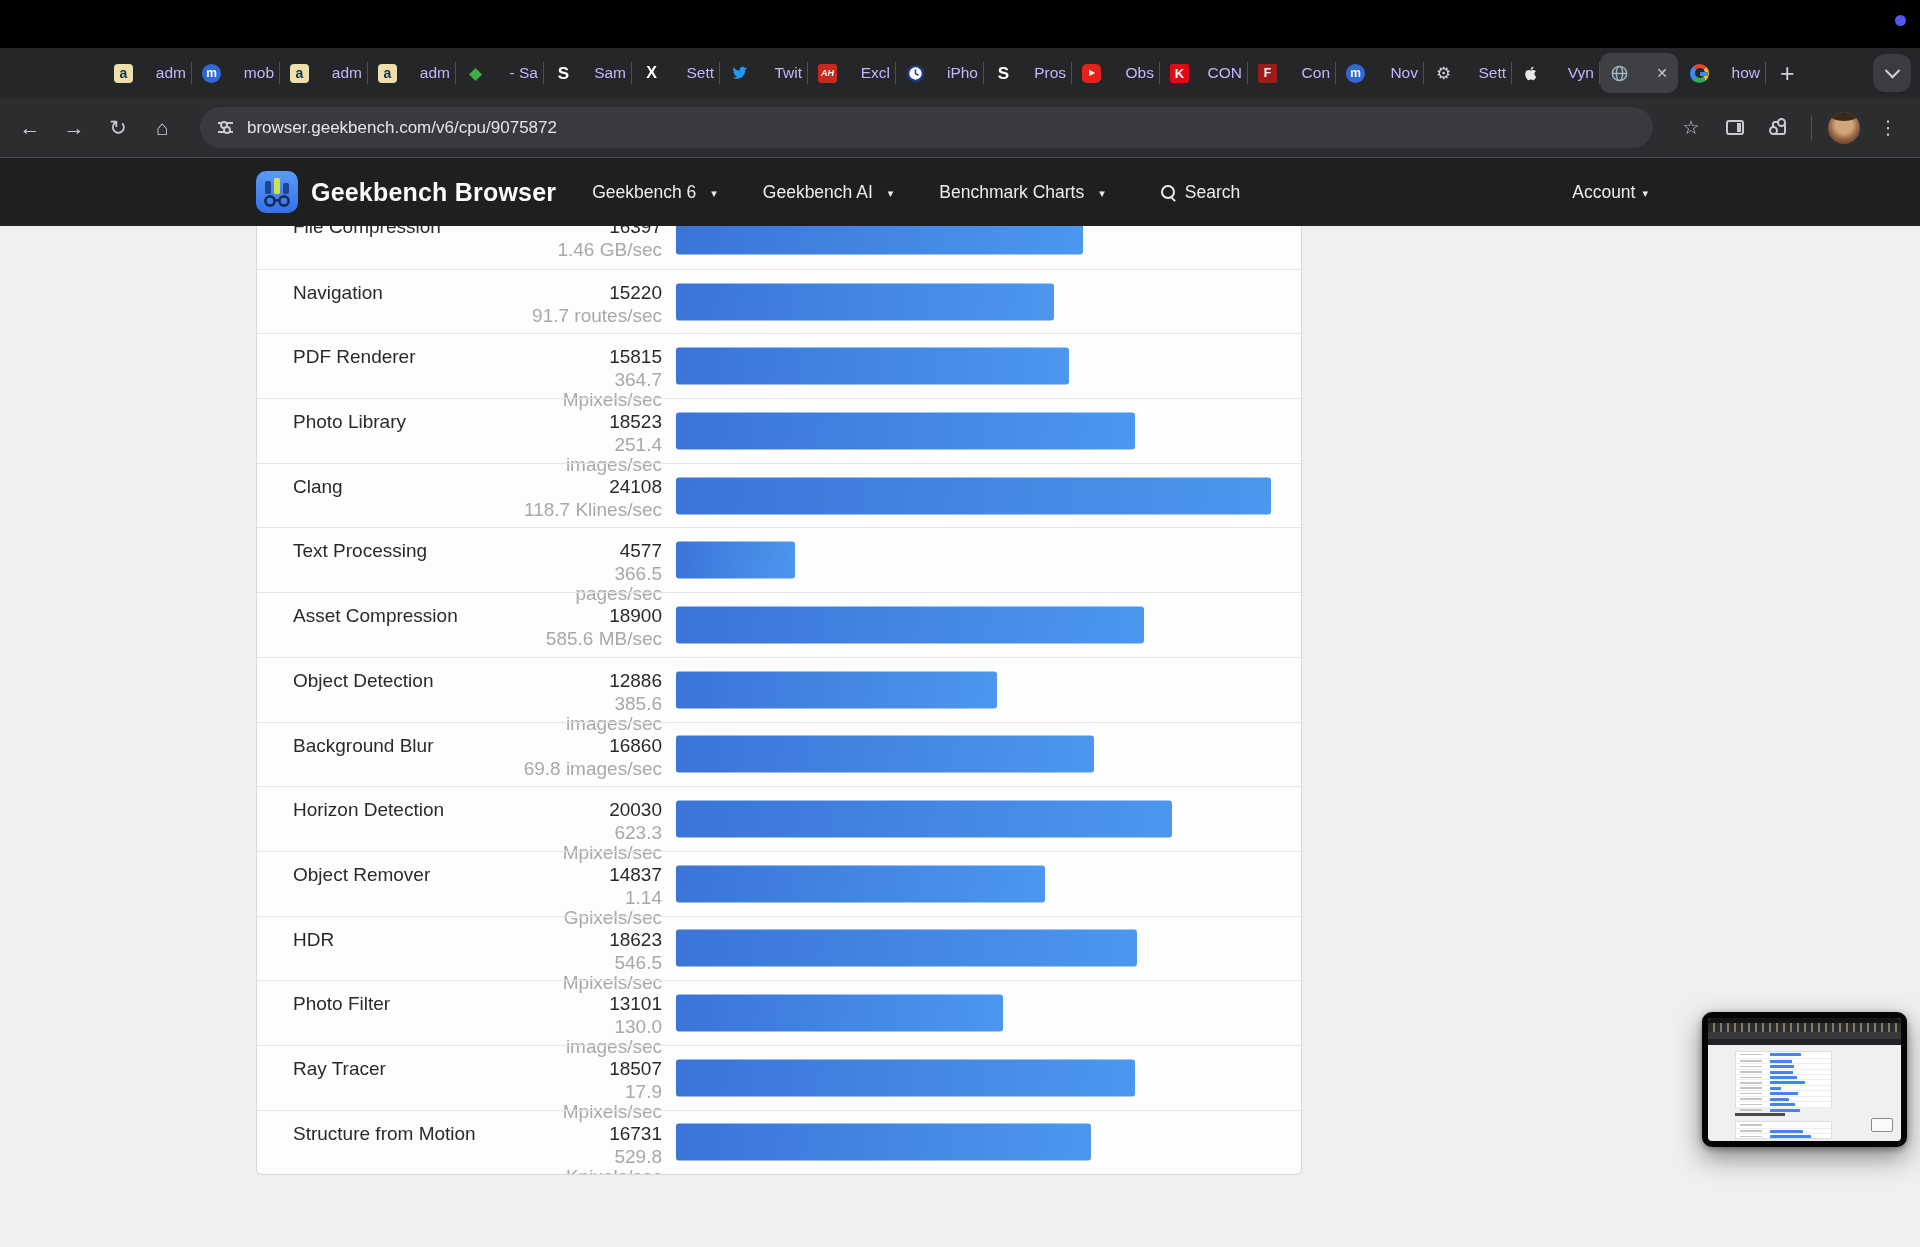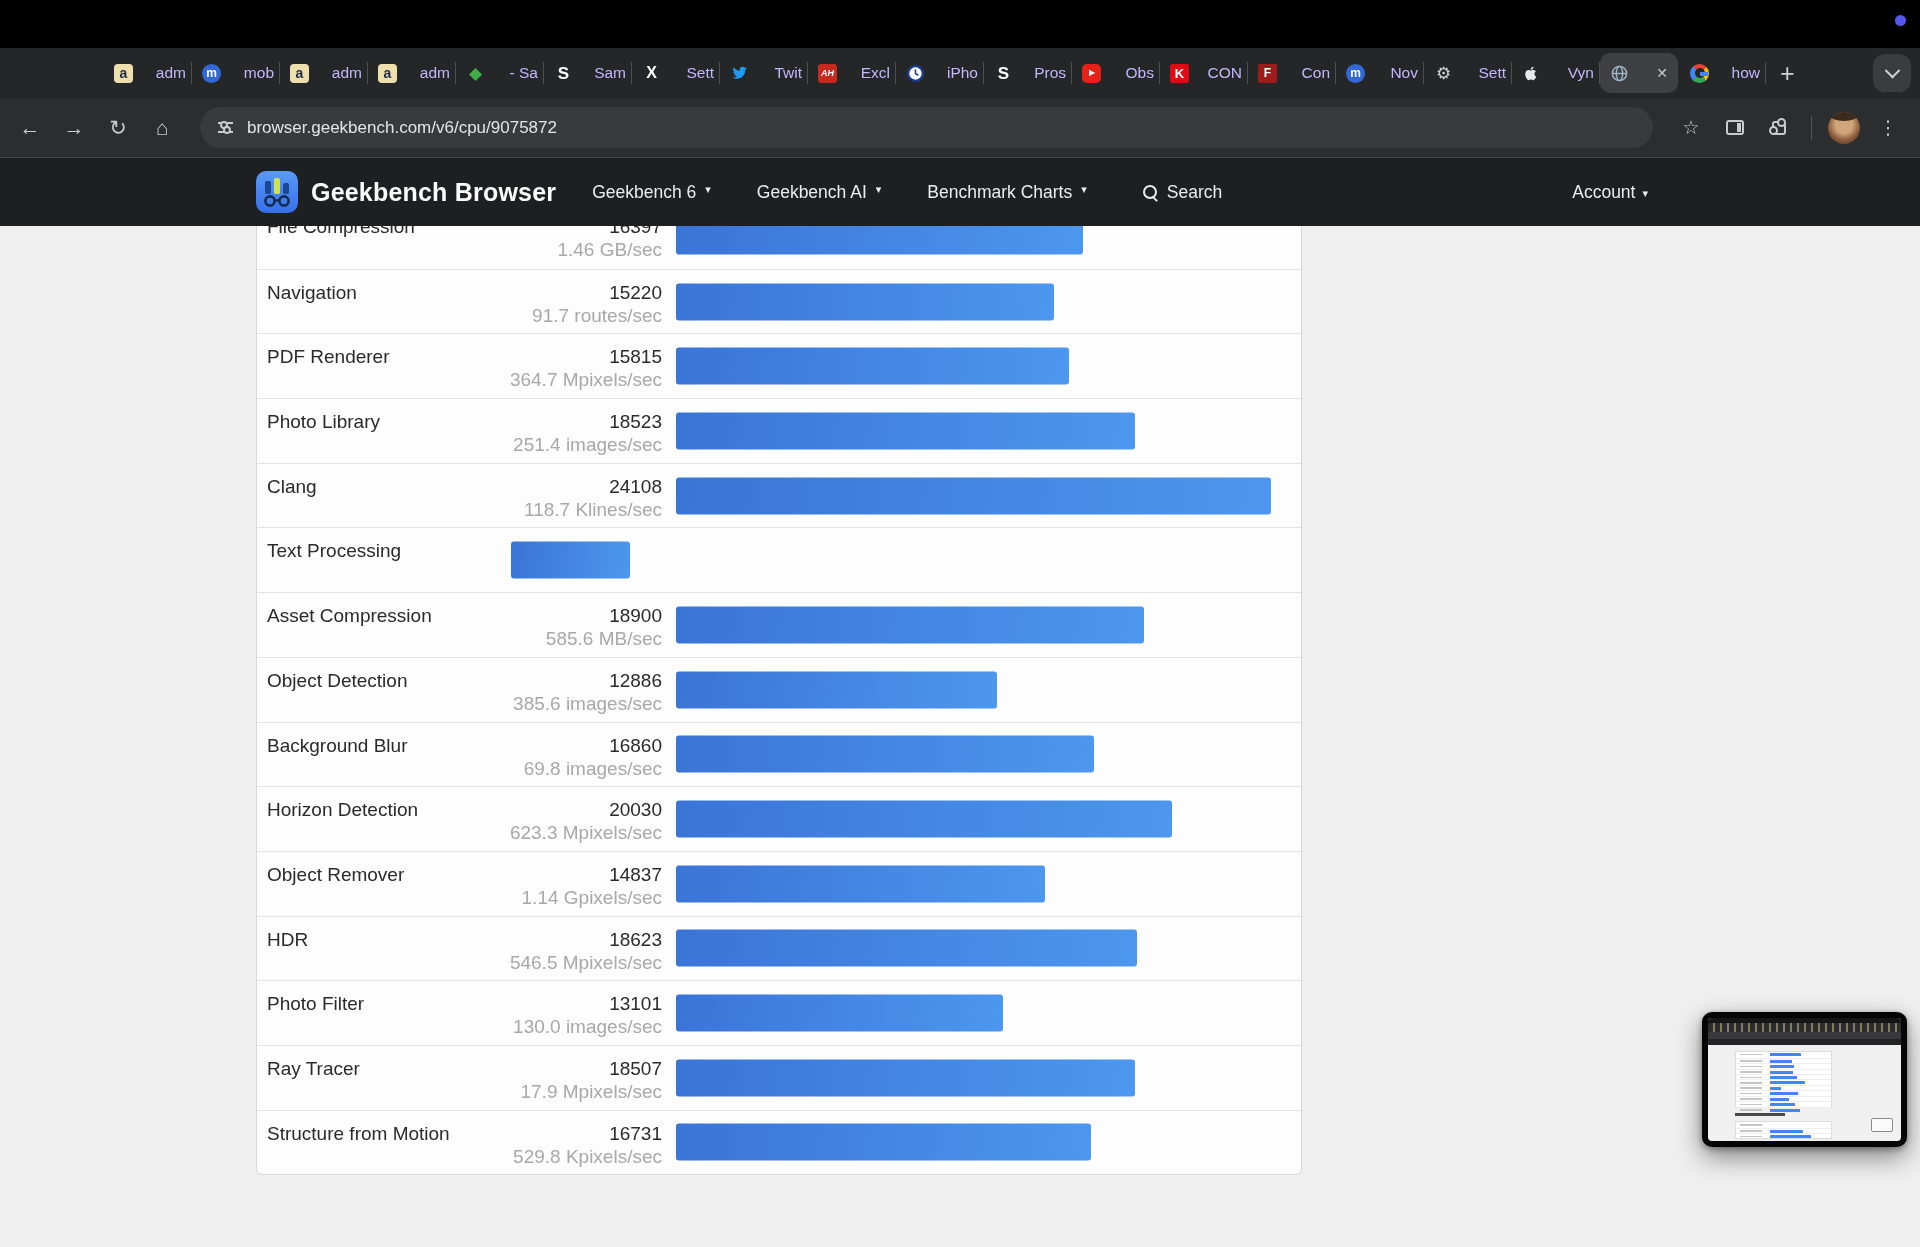--- a/index.html
+++ b/index.html
@@ -68,36 +68,36 @@
     background:radial-gradient(circle at 50% 40%, #cfa579 0 34%, #8a5a3b 62%, #53351f 100%); position:relative; overflow:hidden; }
   .avatar:before { content:""; position:absolute; top:-3px; left:2px; right:2px; height:12px;
     border-radius:50%; background:#3a2a1e; }
   .kebab { font-size:19px; }
 
   
   .site-navbar { height:68px; background:#1e1f21; display:flex; align-items:center; padding-left:256px; }
   .brand { display:flex; align-items:center; gap:13px; }
   .brand-title { color:#fbfbfc; font-size:25px; font-weight:700; letter-spacing:0.2px; }
   .nav-links { display:flex; align-items:center; gap:46px; margin-left:36px; }
-  .nav-link { color:#ececee; font-size:17.5px; display:flex; gap:9px; }
+  .nav-link { color:#ececee; font-size:17.5px; display:flex; align-items:center; gap:15px; }
   .caret { font-size:11px; color:#ececee; transform:translateY(1px); }
   .nav-search { display:flex; align-items:center; gap:9px; margin-left:56px; color:#ececee; font-size:17.5px; }
   .mag { width:15px; height:15px; position:relative; }
   .mag:before { content:""; position:absolute; left:0; top:0; width:10px; height:10px;
     border:2px solid #ececee; border-radius:50%; }
   .mag:after { content:""; position:absolute; right:0px; bottom:0px; width:6px; height:2px;
     background:#ececee; transform:rotate(45deg); }
   .nav-account { margin-left:auto; margin-right:272px; color:#ececee; font-size:17.5px;
     display:flex; align-items:center; gap:7px; }
 
   
   .page { position:relative; height:1021px; background:#efefef; overflow:hidden; }
   .bench-card { position:absolute; left:256px; top:-22px; width:1046px; background:#fdfdfd;
     border:1px solid #d9d9d9; border-top:none; border-radius:0 0 6px 6px; overflow:hidden; }
-  .bench-row { display:flex; height:64.7px; position:relative; padding-left:10px; }
+  .bench-row { display:flex; height:64.7px; position:relative; padding-left:36px; }
   .bench-row + .bench-row { border-top:1px solid #e4e4e4; }
   .b-name { width:230px; padding-top:12px; font-size:19px; color:#2a2a2a; }
   .b-scores { flex:1; text-align:right; padding-top:12px; }
   .b-score { display:block; font-size:19px; color:#2a2a2a; line-height:21px; }
   .b-unit { display:block; font-size:19px; color:#a8a8a8; line-height:20px; margin-top:3px; }
   .b-track { width:625px; margin-left:14px; position:relative; align-self:stretch; }
   .b-bar { position:absolute; left:0; top:50%; transform:translateY(-50%); height:37px;
     border-radius:3px; background:linear-gradient(97deg,#3a74d7,#4c97ef); }
 
   
@@ -345,20 +345,24 @@
         <div class="b-scores">
           <span class="b-score">24108</span>
           <span class="b-unit">118.7 Klines/sec</span>
         </div>
         <div class="b-track">
           <div class="b-bar" style="width: 95.2%;"></div>
         </div>
       </div>
       <div class="bench-row">
         <div class="b-name">Text Processing</div>
+        <div class="b-scores">
+          <span class="b-score">4577</span>
+          <span class="b-unit">366.5 pages/sec</span>
+        </div>
         <div class="b-track">
           <div class="b-bar" style="width: 19%;"></div>
         </div>
       </div>
       <div class="bench-row">
         <div class="b-name">Asset Compression</div>
         <div class="b-scores">
           <span class="b-score">18900</span>
           <span class="b-unit">585.6 MB/sec</span>
         </div>

